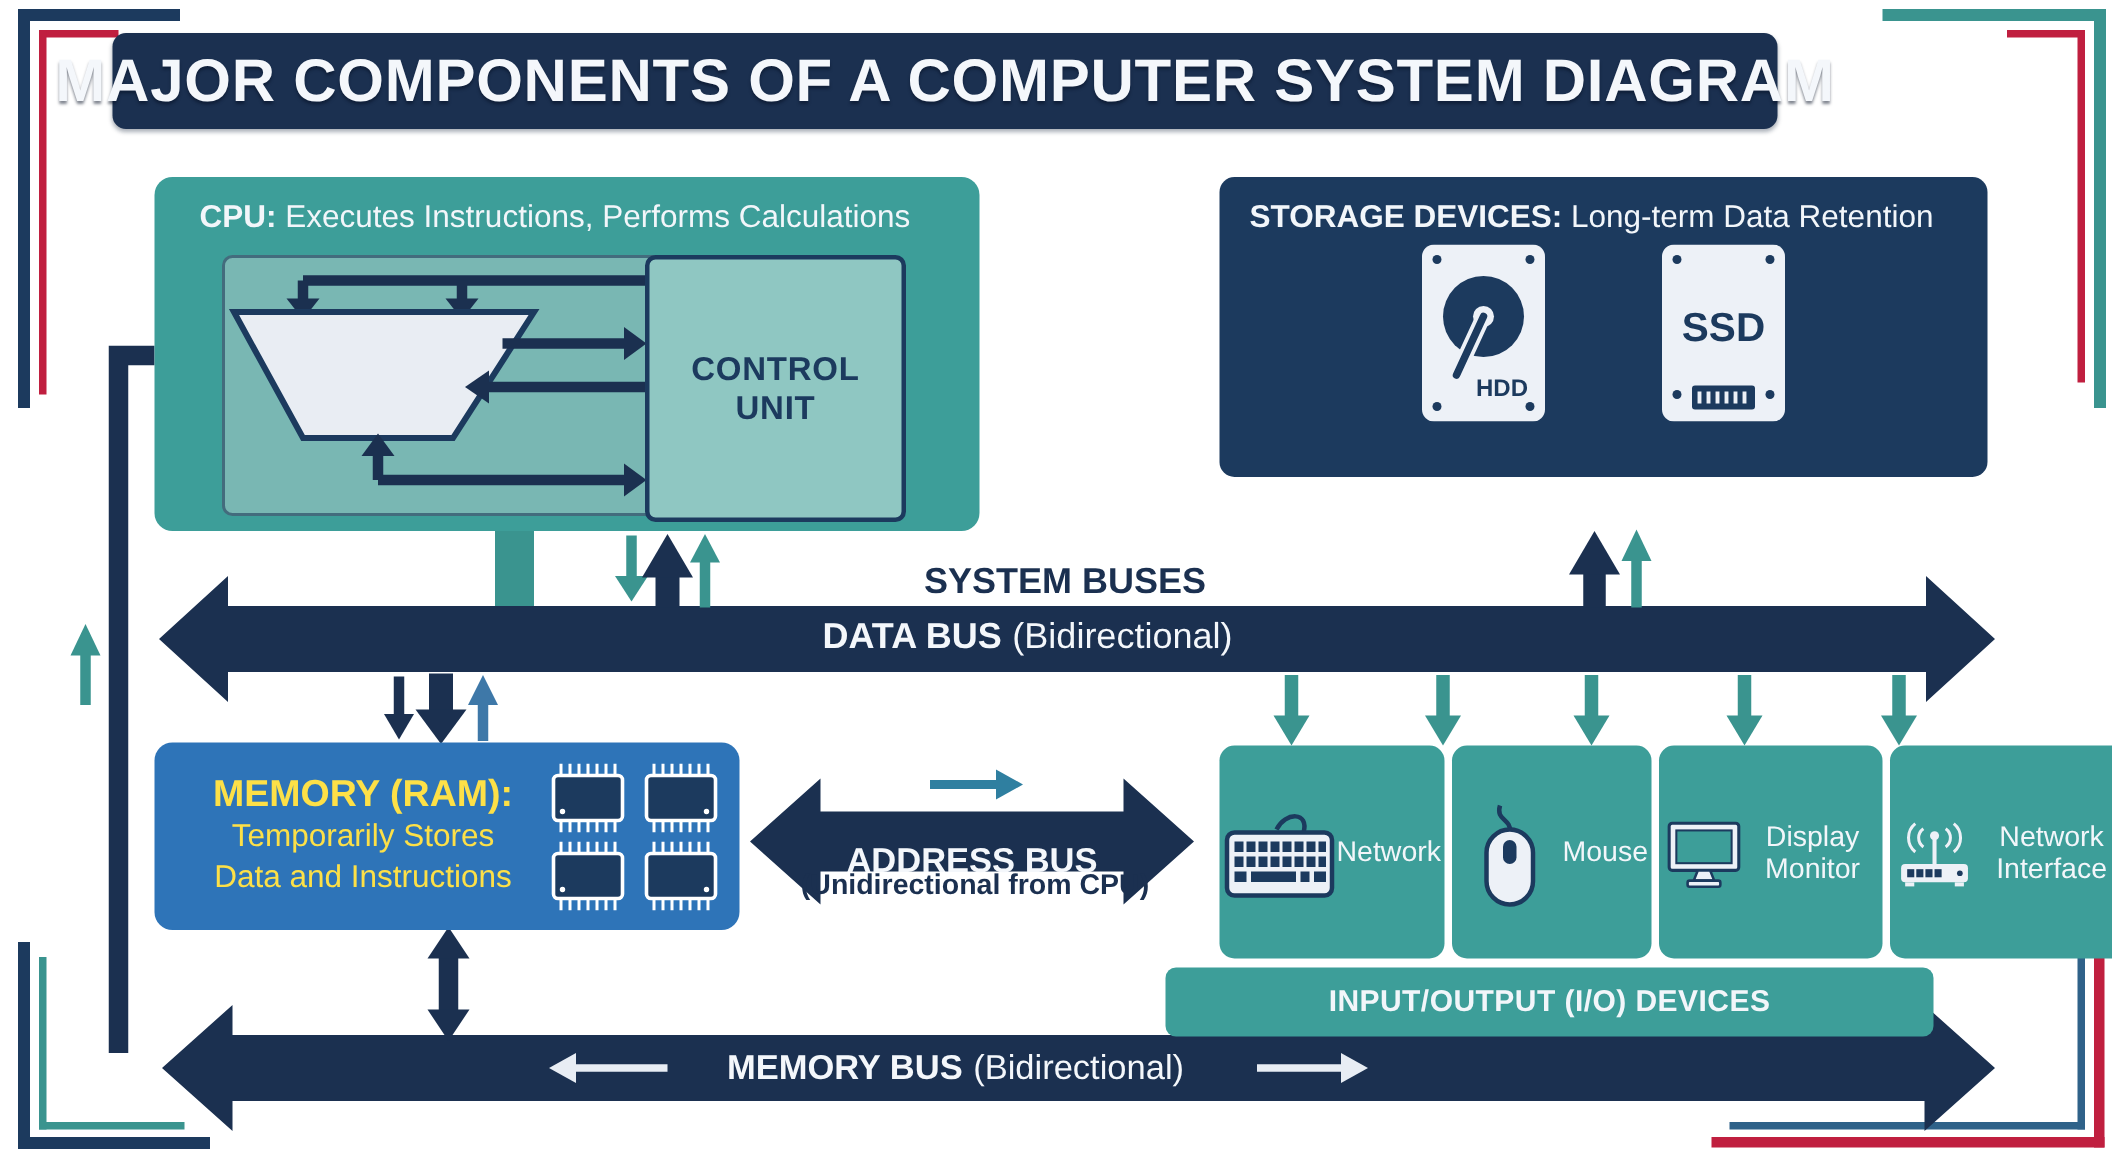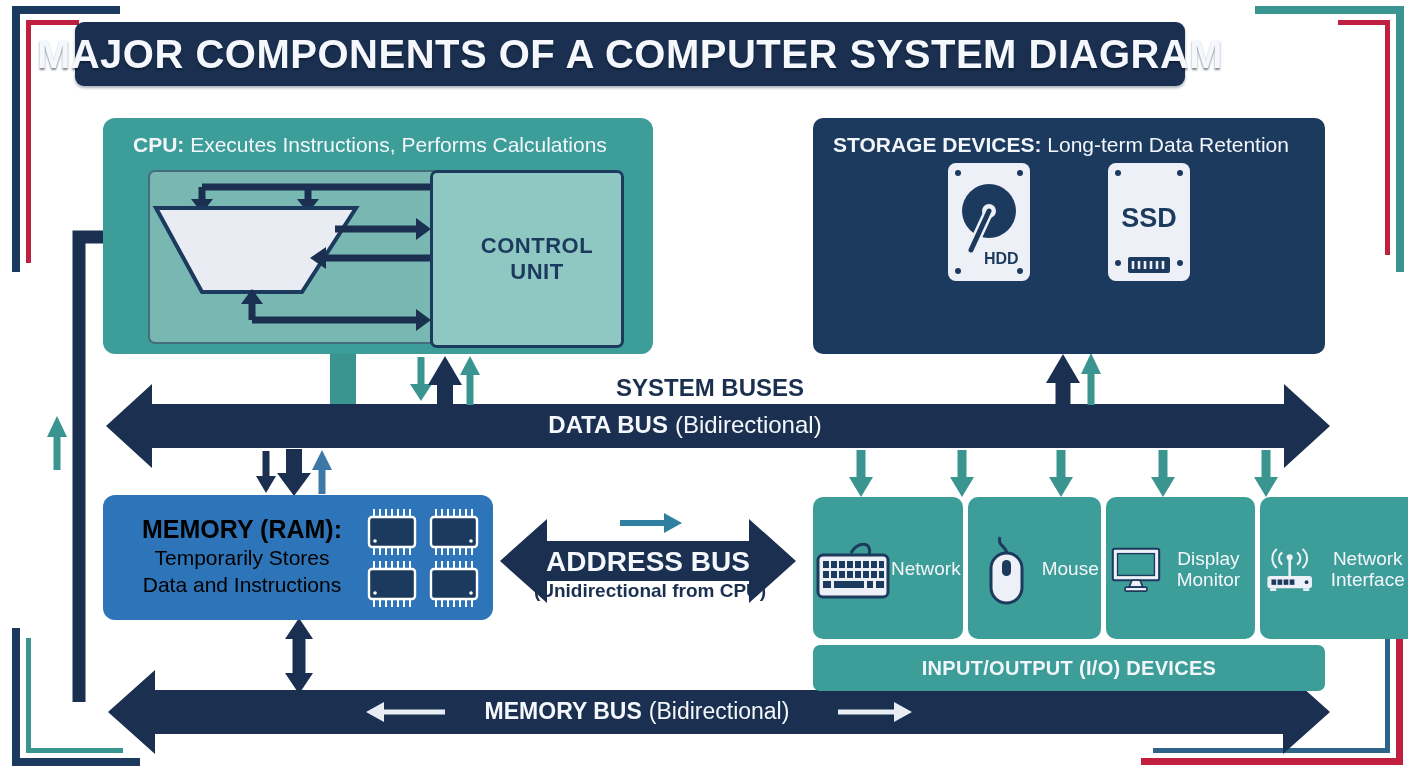--- a/index.html
+++ b/index.html
@@ -24,49 +24,49 @@
   
   .cpu-block{position:absolute;left:103px;top:118px;width:550px;height:236px;
     background:var(--teal);border-radius:12px;}
   .block-header{color:#f2f6fa;font-size:21px;padding:15px 0 0 30px;white-space:nowrap;}
   .block-header b{font-weight:800;}
   .cpu-inner{position:absolute;left:45px;top:52px;width:448px;height:170px;
     background:#79b7b3;border:2px solid rgba(24,48,80,.55);border-radius:7px;}
   .cu-box{position:absolute;left:280px;top:-2px;width:168px;height:172px;
     background:#8fc7c2;border:3px solid var(--navy);border-radius:7px;
     display:flex;flex-direction:column;align-items:center;justify-content:center;
-    color:var(--navy);font-weight:800;font-size:22px;line-height:1.2;letter-spacing:.5px;padding-left:20px;}
+    color:var(--navy);font-weight:800;font-size:22px;line-height:1.2;letter-spacing:.5px;}
   .alu-text{position:absolute;left:22px;top:46px;width:160px;text-align:center;
     color:var(--navy);font-weight:800;font-size:16px;line-height:1.18;}
-  .storage-block{position:absolute;left:813px;top:118px;width:512px;height:236px;
+  .storage-block{position:absolute;left:813px;top:118px;width:512px;height:200px;
     background:var(--navy);border-radius:10px;}
   .storage-icons{display:flex;justify-content:center;gap:78px;margin-top:6px;}
   .storage-caption{position:absolute;left:0;bottom:14px;width:100%;text-align:center;
     color:#eef2f7;font-size:21px;}
   .memory-block{position:absolute;left:103px;top:495px;width:390px;height:125px;
     background:var(--blue);border-radius:12px;}
   .memory-text{position:absolute;left:14px;top:18px;width:250px;text-align:center;
-    color:#000000;font-size:21px;line-height:1.28;}
+    color:#fde047;font-size:21px;line-height:1.28;}
   .memory-text b{font-size:25px;font-weight:800;display:block;}
   .ram-grid{position:absolute;left:262px;top:14px;width:116px;height:98px;
     display:grid;grid-template-columns:1fr 1fr;grid-template-rows:1fr 1fr;gap:6px 8px;}
   
   .system-label{position:absolute;left:540px;top:374px;width:340px;text-align:center;
     color:var(--bus);font-weight:800;font-size:24px;}
   .bus-text{position:absolute;color:#f4f7fb;font-size:24px;text-align:center;white-space:nowrap;}
   .bus-text b{font-weight:800;}
   .bus-text span{margin-left:7px;font-weight:400;}
   .addr-dir{position:absolute;left:470px;top:580px;width:360px;text-align:center;
     color:var(--bus);font-size:19px;font-weight:600;}
   
   .io-row{position:absolute;left:813px;top:497px;width:512px;height:142px;display:flex;gap:5px;}
   .io-card{flex:1;background:var(--teal);border-radius:10px;display:flex;flex-direction:row;
     align-items:center;justify-content:space-between;padding:10px 2px 7px 2px;}
   .io-label{color:#f2f6fa;font-size:19px;line-height:1.08;text-align:center;}
-  .io-bar{position:absolute;left:813px;top:645px;width:512px;height:46px;background:var(--teal);
+  .io-bar{position:absolute;left:777px;top:645px;width:512px;height:46px;background:var(--teal);
     border-radius:7px;display:flex;align-items:center;justify-content:center;
     color:#f2f6fa;font-weight:800;font-size:20px;letter-spacing:.3px;}
 </style>
 </head>
 <body>
 
 <div id="canvas">
 
   <div class="bracket" style="left:12px;top:6px;width:100px;height:258px;border-left:8px solid var(--navy);border-top:8px solid var(--navy);"></div>
   <div class="bracket" style="left:26px;top:20px;width:48px;height:238px;border-left:5px solid var(--red);border-top:5px solid var(--red);"></div>
@@ -236,21 +236,21 @@
             <path d="M55,98 V106"></path>
         </g>
       </svg>
     </div>
   </div>
 
   <div class="system-label">SYSTEM BUSES</div>
   <div class="bus-text" style="left:385px;top:411px;width:600px;">
     <b>DATA BUS</b><span>(Bidirectional)</span>
   </div>
-  <div class="bus-text" style="left:500px;top:546px;width:296px;font-size:28px;">
+  <div class="bus-text" style="left:500px;top:560px;width:296px;font-size:23px;">
     <b>ADDRESS BUS</b>
   </div>
   <div class="addr-dir">(Unidirectional from CPU)</div>
   <div class="bus-text" style="left:337px;top:698px;width:600px;font-size:23px;">
     <b>MEMORY BUS</b><span>(Bidirectional)</span>
   </div>
 
   <div class="memory-block">
     <div class="memory-text">
       <b>MEMORY (RAM):</b>

